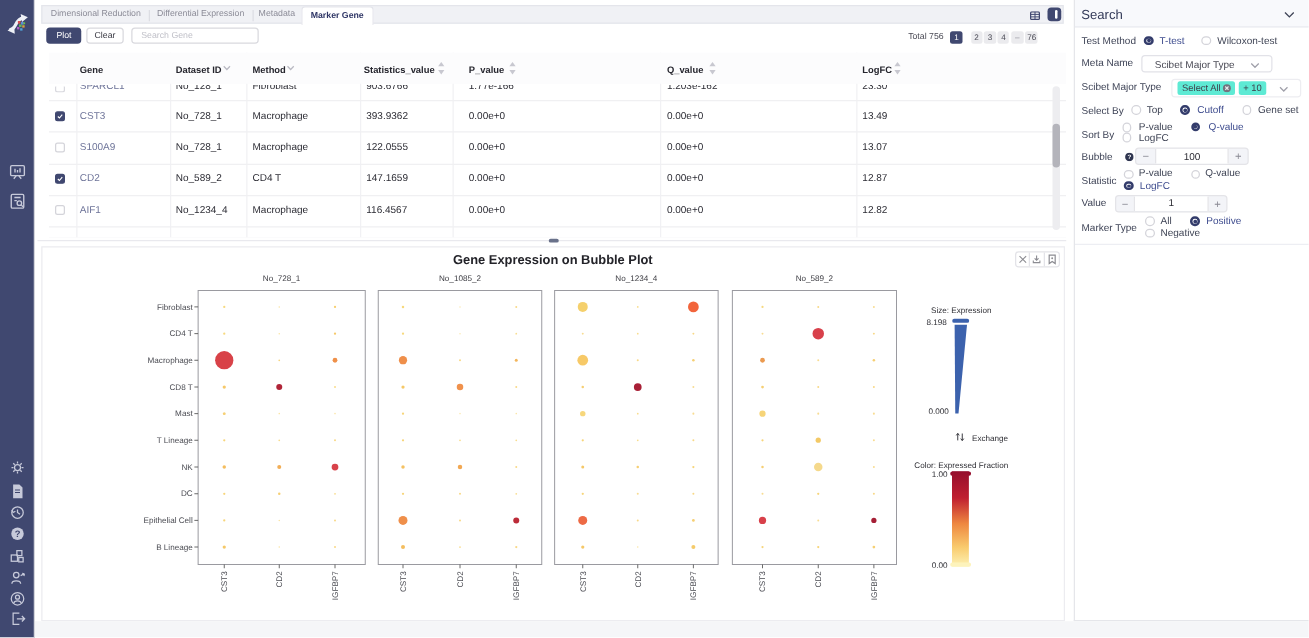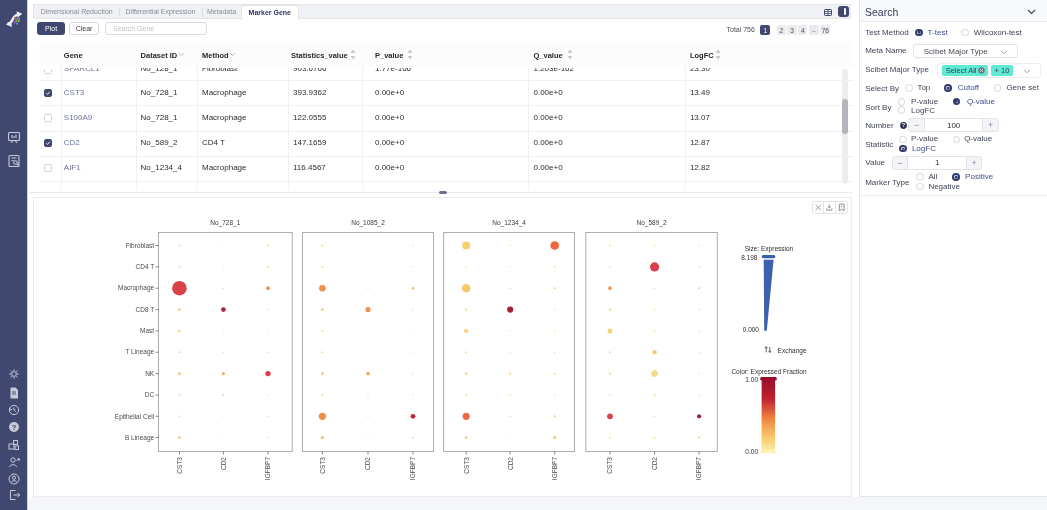--- a/index.html
+++ b/index.html
@@ -221,20 +221,21 @@
       <div class="hline" style="top:89.1px"></div>
       <div class="hline" style="top:114.2px"></div>
     </div>
     <div class="hline" style="top:148.0px"></div>
     <div class="sbtrack"></div>
     <div class="sbthumb"></div>
   </div>
 <div style="position:absolute;left:30px;top:192.2px;width:823px;height:1px;background:#e9e9ee"></div>
 <div style="position:absolute;left:438.6px;top:190.8px;width:8.4px;height:3.4px;border-radius:1.5px;background:#69718a"></div>
 <div class="plotcard">
+  <div style="position:absolute;left:0;top:5.5px;width:100%;text-align:center;font-size:10.3px;font-weight:bold;color:#232329">Gene Expression on Bubble Plot</div>
   <div style="position:absolute;left:777.5px;top:3.3px;width:36.6px;height:12.8px;border:1px solid #e3e3e8;border-radius:3px;display:flex">
     <svg width="12.2" height="11" viewBox="0 0 12 11" style="border-right:1px solid #e3e3e8">
         <path d="M3 2.5 L9 8.5 M9 2.5 L3 8.5" stroke="#8c8c92" stroke-width="1"></path>
       </svg>
     <svg width="12.2" height="11" viewBox="0 0 12 11" style="border-right:1px solid #e3e3e8">
         <path d="M6 2 v4 M4.2 4.5 L6 6.3 L7.8 4.5 M3 6.5 v2 h6 v-2" stroke="#8c8c92" stroke-width="1" fill="none"></path>
       </svg>
     <svg width="12.2" height="11" viewBox="0 0 12 11">
         <path d="M3.5 2 h5 v7 l-2.5 -1.8 L3.5 9 Z" stroke="#8c8c92" stroke-width="1" fill="none"></path>
         <circle cx="6" cy="4.5" r="0.8" fill="#8c8c92"></circle>
@@ -474,21 +475,21 @@
     <span class="opt sel" style="left:98.2px;top:83.4px">Cutoff</span>
     <span class="rad" style="left:134.3px;top:84.2px"></span>
     <span class="opt" style="left:146.8px;top:83.4px">Gene set</span>
     <span class="flab" style="left:5.6px;top:102.5px">Sort By</span>
     <span class="rad" style="left:38.0px;top:98.0px"></span>
     <span class="opt" style="left:51.4px;top:96.7px">P-value</span>
     <span class="rad" style="left:38.0px;top:106.3px"></span>
     <span class="opt" style="left:51.4px;top:105.5px">LogFC</span>
     <span class="rad sel" style="left:93.0px;top:97.7px"></span>
     <span class="opt sel" style="left:107.3px;top:96.7px">Q-value</span>
-    <span class="flab" style="left:5.6px;top:120.8px">Number</span>
+    <span class="flab" style="left:5.6px;top:120.8px">Bubble</span>
     <svg style="position:absolute;left:40.6px;top:121.9px" width="7" height="7" viewBox="0 0 7 7">
       <circle cx="3.5" cy="3.5" r="3.4" fill="#2f3550"></circle>
       <text x="3.5" y="5.4" font-size="5" fill="#fff" text-anchor="middle" font-weight="bold">?</text>
     </svg>
     <span class="numgrp" style="left:48.7px;top:118.4px;width:90.7px">
       <span class="nbtn">−</span>
       <span class="nval">100</span>
       <span class="nbtn">+</span>
     </span>
     <span class="flab" style="left:5.6px;top:140.0px">Statistic</span>

